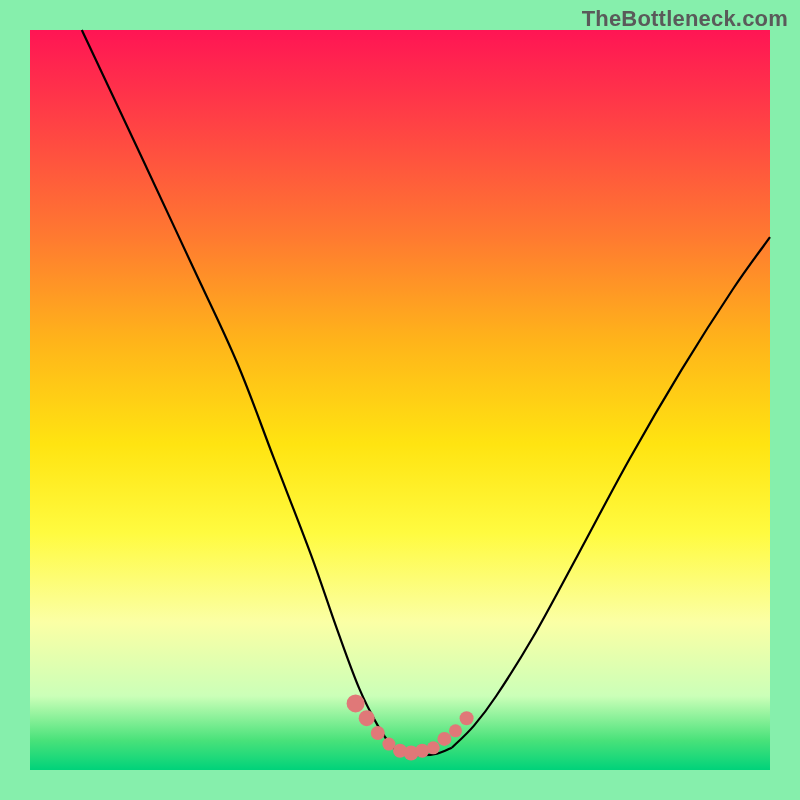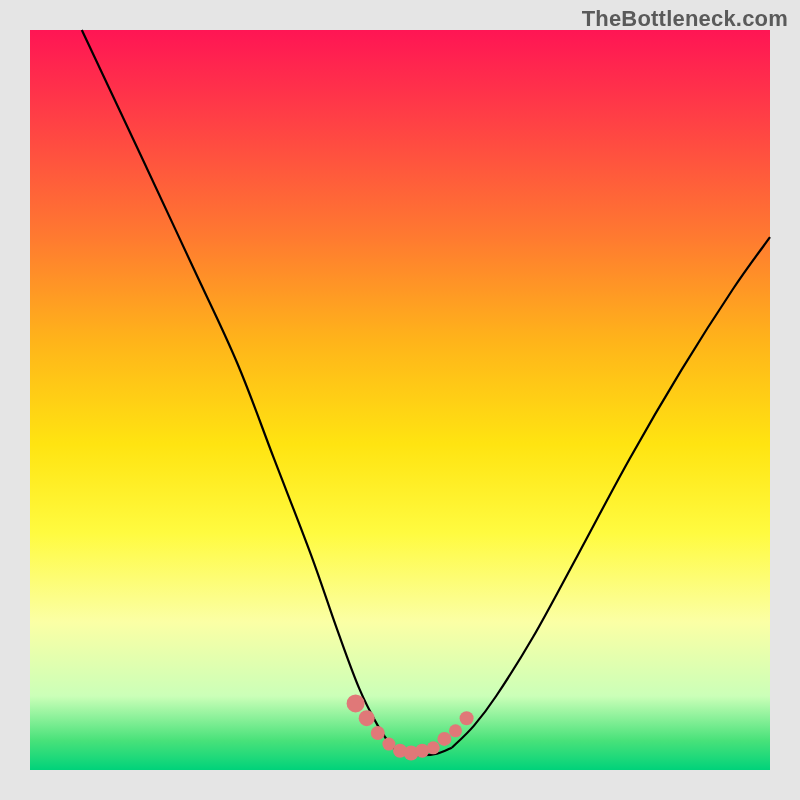--- a/index.html
+++ b/index.html
@@ -1,20 +1,20 @@
 <!DOCTYPE html>
 <html><head>
 <meta charset="utf-8">
 <style>
   * { margin: 0; padding: 0; box-sizing: border-box; }
   html, body { width: 800px; height: 800px; overflow: hidden; background: #000; }
   .frame {
     width: 800px;
     height: 800px;
-    background: #e5e5e5;
+    background: #86efac;
     position: relative;
   }
   .plot-area {
     position: absolute;
     left: 30px;
     top: 30px;
     width: 740px;
     height: 740px;
     background: linear-gradient(
       to bottom,

